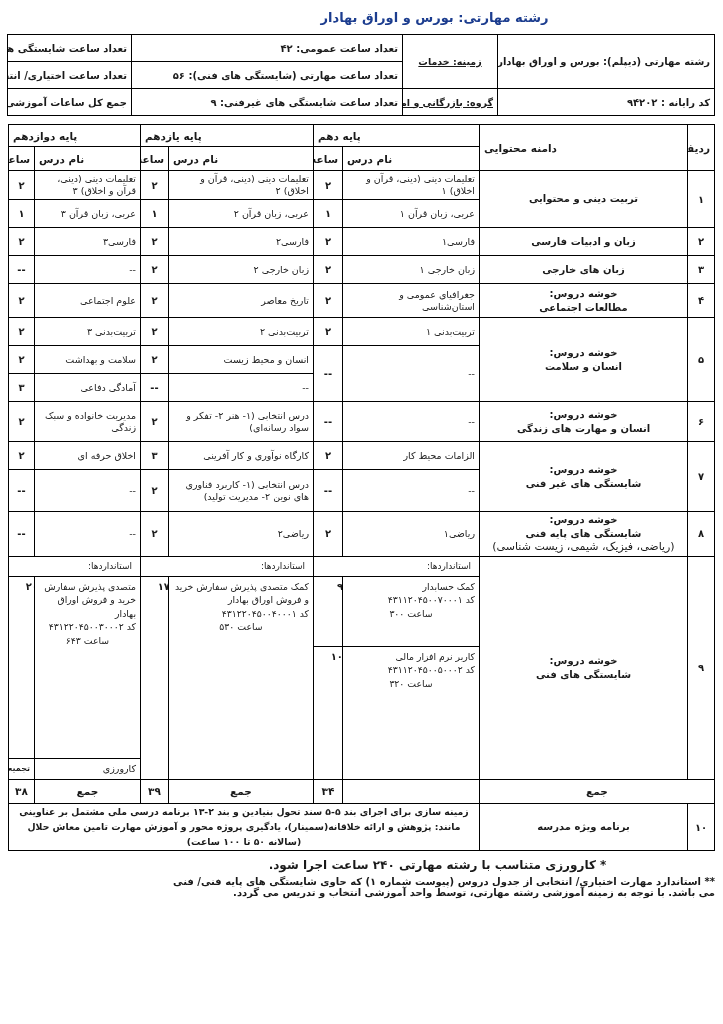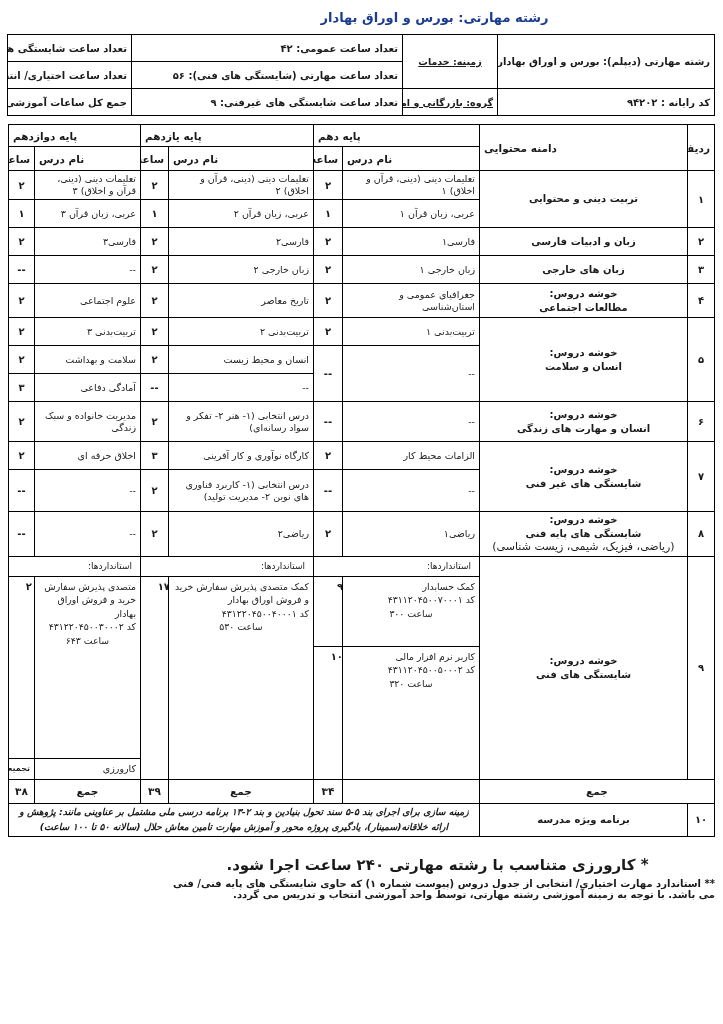--- a/index.html
+++ b/index.html
@@ -29,22 +29,22 @@
   .dom .sub{font-size:11px;font-weight:normal;display:block;}
   .main td.stdlbl{font-size:9px;text-align:right;padding-right:8px;color:#222;}
   .main td.std{vertical-align:top;text-align:right;font-size:9.3px;line-height:1.45;
                padding-top:3px;color:#222;}
   .main td.stdh{vertical-align:top;font-weight:bold;text-align:center;font-size:10px;padding-top:4px;padding-left:29px;}
   .std-hrs{text-align:center;}
   .main td.karv{text-align:right;font-size:9.5px;border-top:1px solid #999;color:#222;}
   .main td.tajm{text-align:center;font-size:8px;font-weight:bold;border-top:1px solid #000;}
   .main td.tot{font-weight:bold;text-align:center;font-size:10.5px;}
   .main td.sp{border-top:1px solid #000;}
-  .main td.r10txt{font-weight:bold;text-align:center;font-size:9.3px;line-height:1.6;font-style:italic;}
-  .fn1{margin-top:19px;font-size:15px;font-weight:bold;text-align:right;padding-left:6px;
+  .main td.r10txt{font-weight:bold;text-align:center;font-size:9.3px;line-height:1.6;}
+  .fn1{margin-top:7px;font-size:12px;font-weight:bold;text-align:right;padding-left:6px;
        direction:rtl;}
   .fn1 .t{display:block;text-align:center;}
   .fn2{margin-top:4px;font-size:10px;font-weight:bold;text-align:right;direction:rtl;}
 </style>
 </head>
 <body>
 
 <div class="page">
 
   <div class="doc-title">رشته مهارتی: بورس و اوراق بهادار</div>

